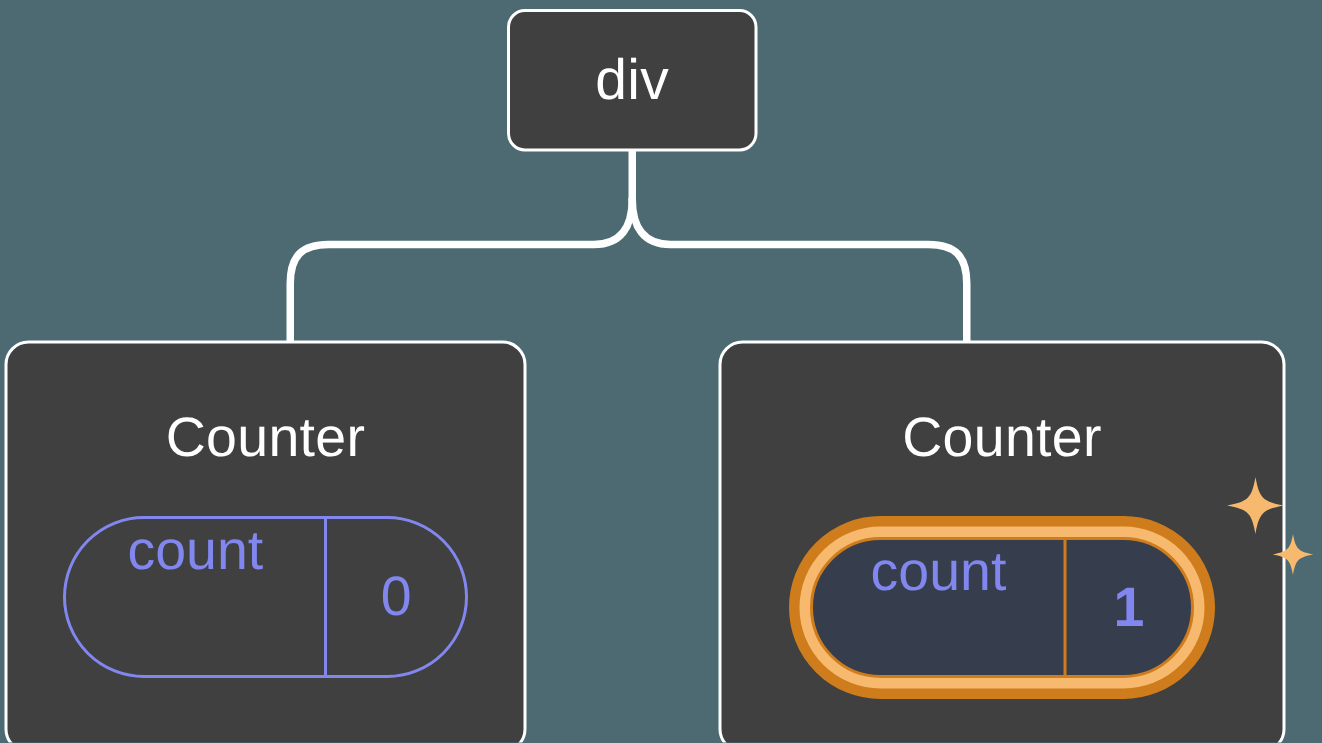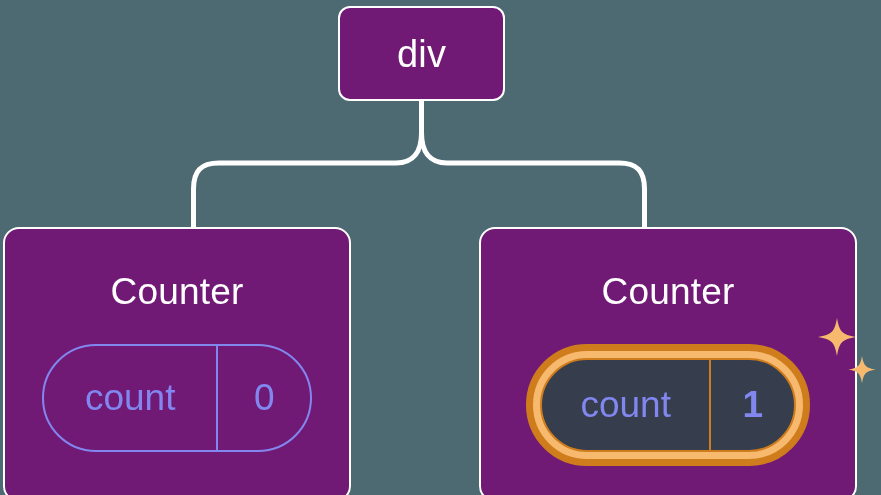--- a/index.html
+++ b/index.html
@@ -27,21 +27,21 @@
     top: 0;
     width: 881px;
     height: 495px;
     pointer-events: none;
   }
 
   
   .node {
     position: absolute;
     box-sizing: border-box;
-    background: #701a75;
+    background: #404040;
     border: 2px solid #ffffff;
     border-radius: 14px;
     display: flex;
     flex-direction: column;
     align-items: center;
   }
   .node-root {
     left: 338px;
     top: 6px;
     width: 167px;
@@ -81,21 +81,21 @@
     display: flex;
     align-items: stretch;
     height: 108px;
     border: 2px solid #8287f0;
     border-radius: 999px;
     background: transparent;
     position: relative;
   }
   .pill-left {
     display: flex;
-    align-items: center;
+    align-items: flex-start;
     justify-content: center;
     box-sizing: border-box;
   }
   .pill-right {
     display: flex;
     align-items: center;
     justify-content: center;
     box-sizing: border-box;
     border-left: 2px solid #8287f0;
   }

